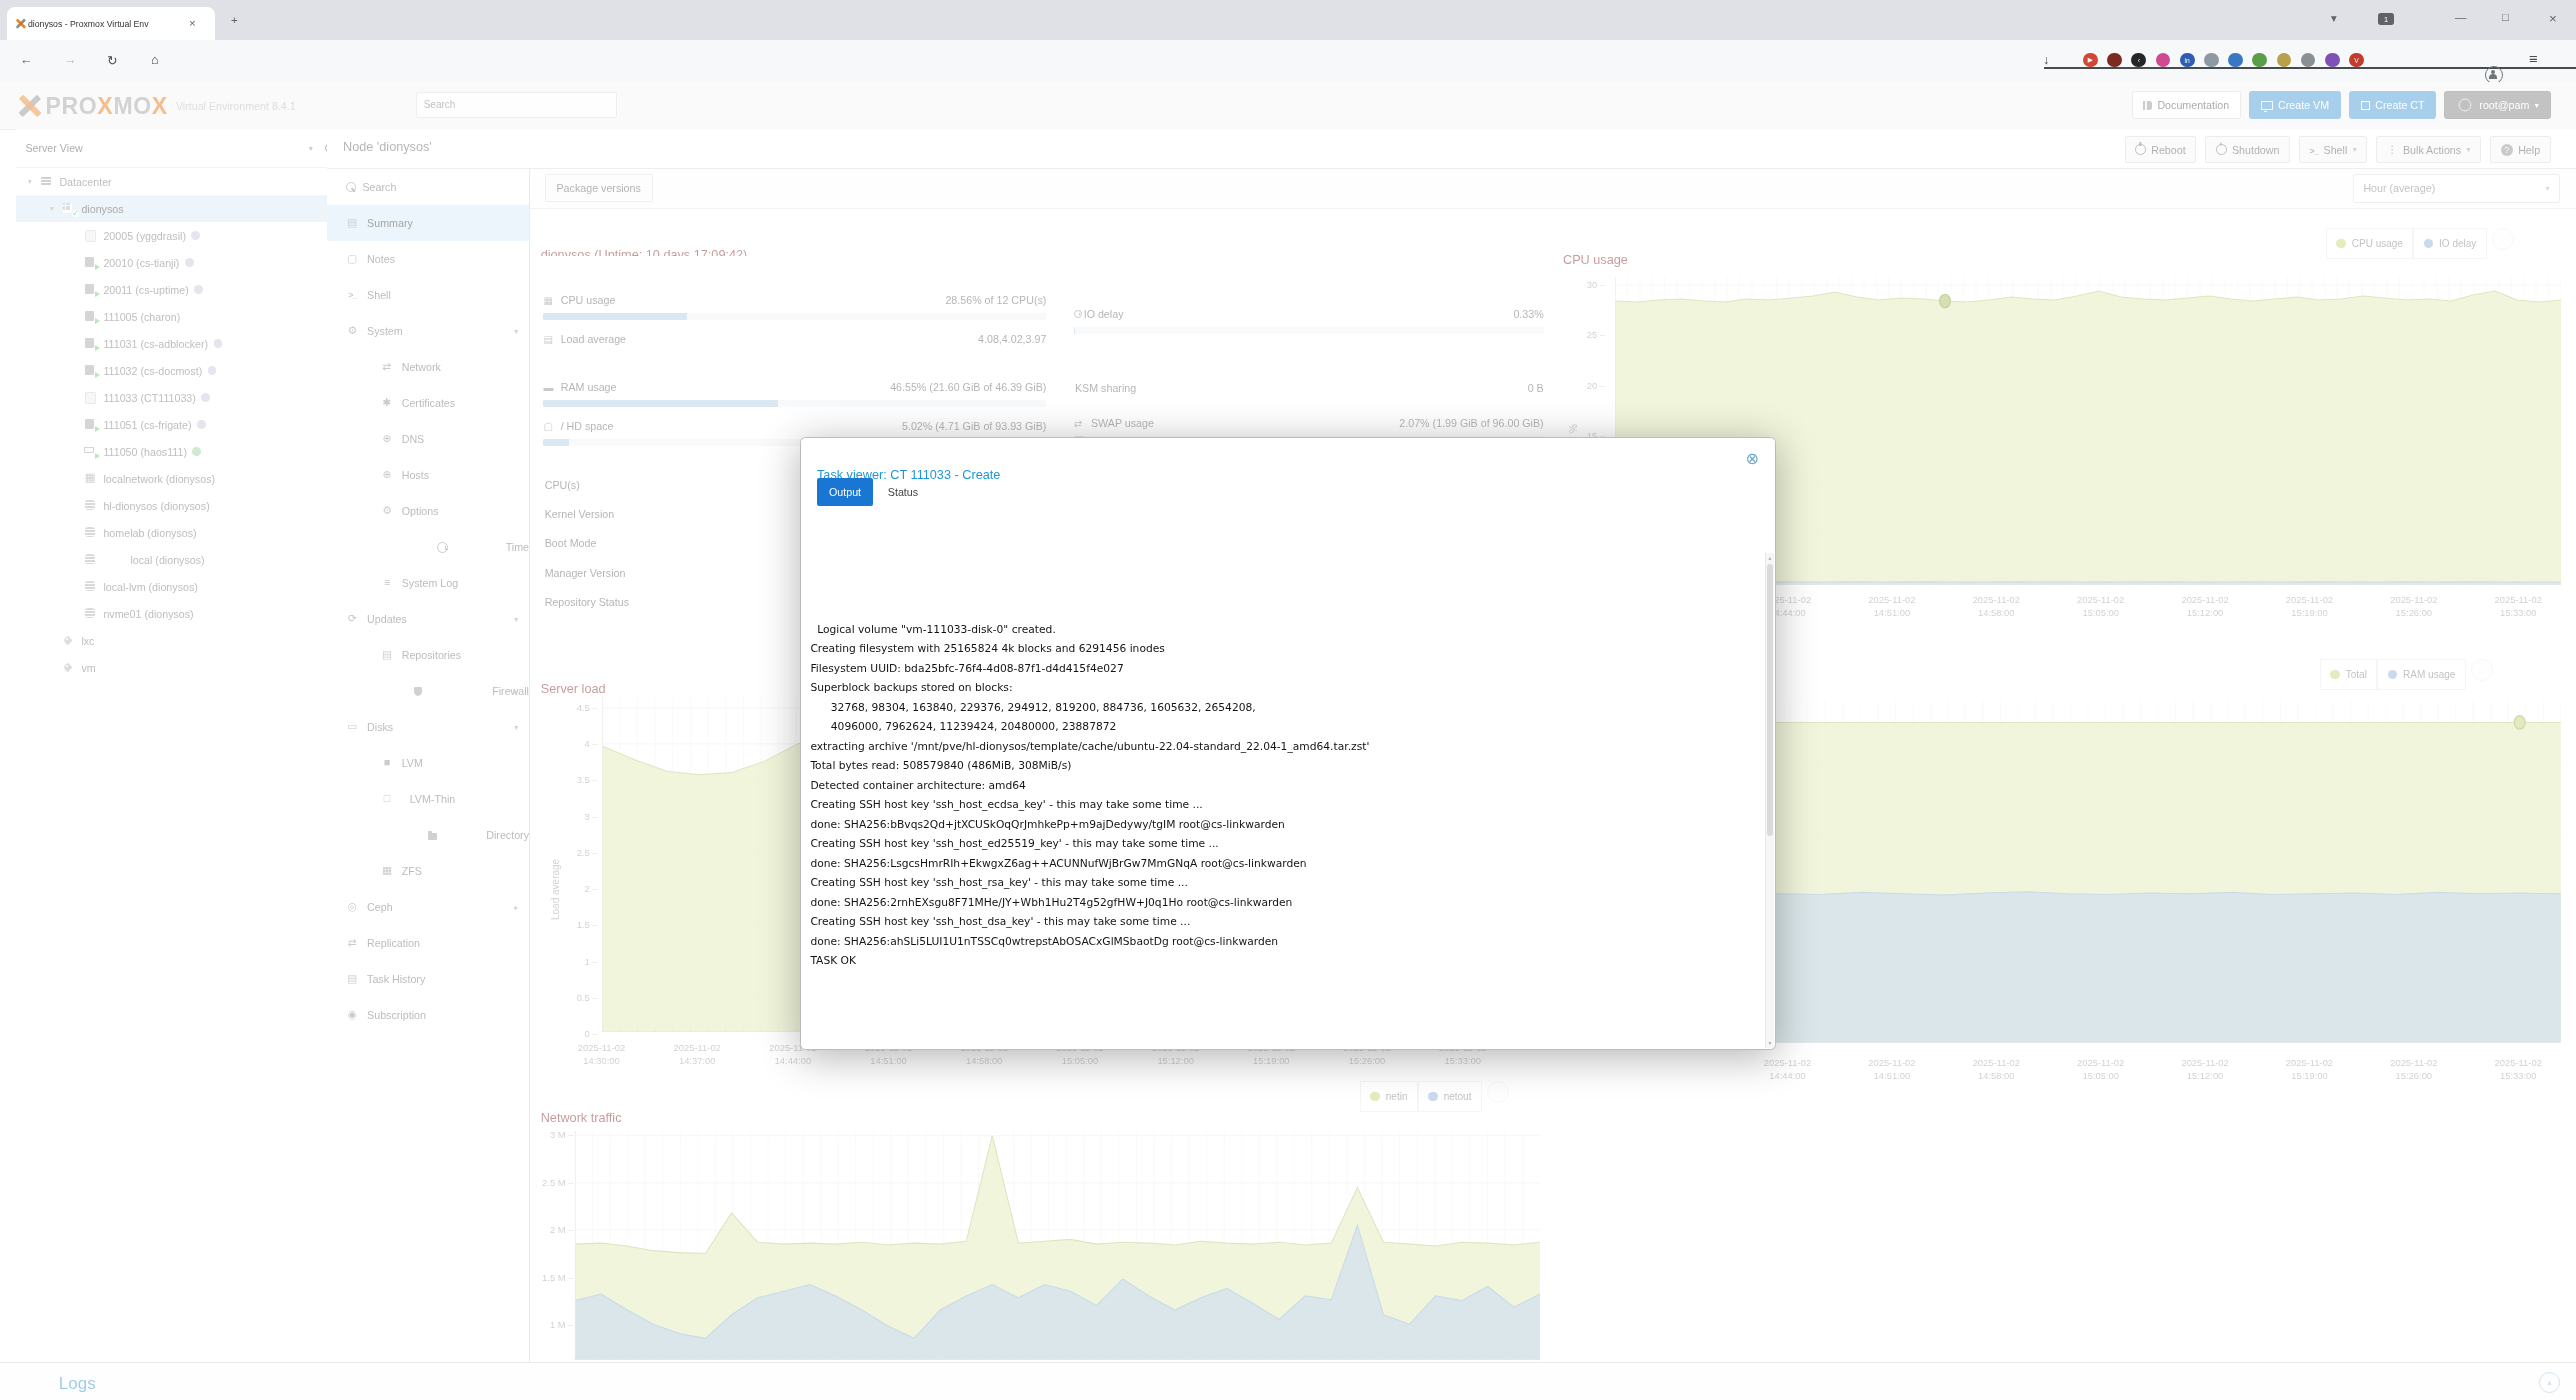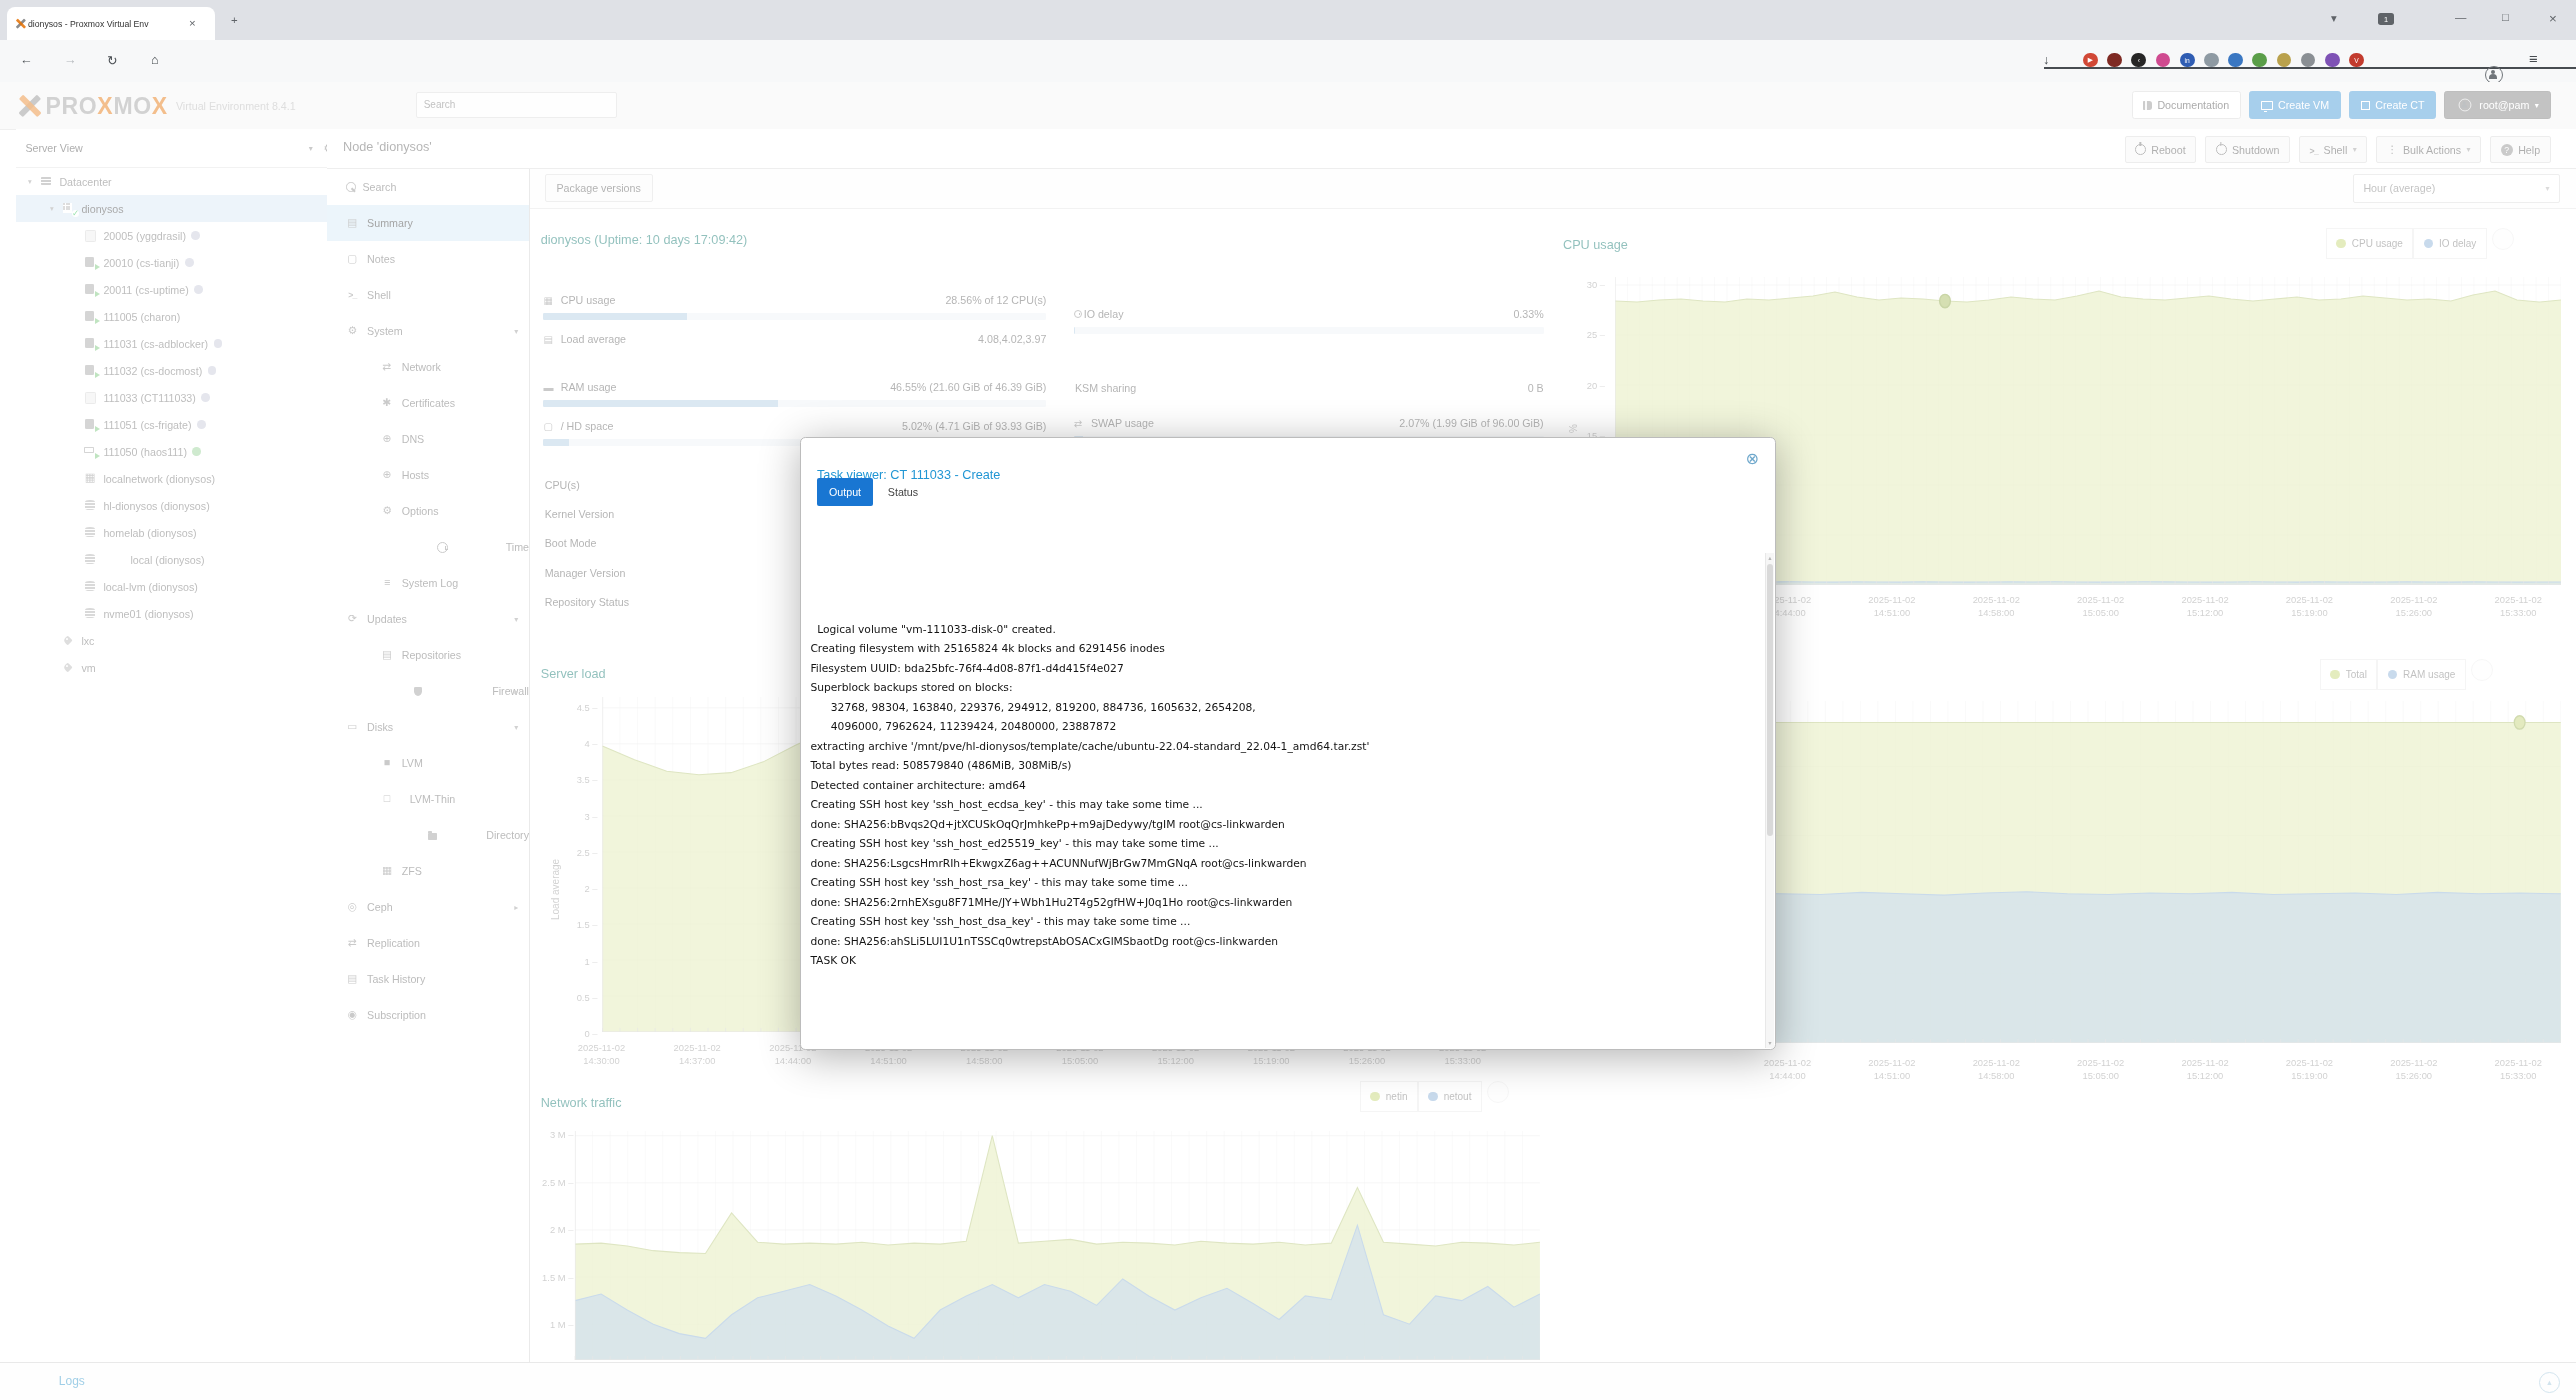--- a/index.html
+++ b/index.html
@@ -112,21 +112,21 @@
   .n-dir::before{content:"";position:absolute;top:-2px;left:0;width:4px;height:2px;background:#9a9a9a;border-radius:0.7px 0.7px 0 0;}
   .n-zfs::before{content:"▦";} .n-ceph::before{content:"◎";} .n-repl::before{content:"⇄";}
   .n-tasks::before{content:"▤";} .n-sub::before{content:"◉";}
   .ncaret{position:absolute;right:10.7px;font-size:8px;color:#9a9a9a;}
 
   #subtoolbar{left:530px;top:169px;width:2046px;height:40px;background:#fdfdfd;border-bottom:0.7px solid #e2e2e2;box-sizing:border-box;}
   .sbtn{height:28px;background:#fbfbfb;border:0.7px solid #dcdcdc;border-radius:2px;display:flex;align-items:center;padding:0 10.7px;font-size:10.7px;color:#555;box-sizing:border-box;}
   #rangesel{width:207px;height:29.5px;background:#fff;border:0.7px solid #d9d9d9;border-radius:2px;display:flex;align-items:center;justify-content:space-between;padding:0 9.4px;font-size:10.7px;color:#7a7a7a;box-sizing:border-box;}
 
   #content{left:530px;top:209px;width:2046px;height:1152px;background:#fff;}
-  .ptitle{font-size:12.7px;color:#0f766e;}
+  .ptitle{font-size:12.7px;color:#7f1d1d;margin-top:15px;}
   .panelbody{background:#fff;}
   .scol{position:absolute;}
   .sblock{margin:0;}
   .srow{display:flex;align-items:center;height:16px;font-size:10.7px;color:#5a5a5a;}
   .sic{width:16px;color:#8b8b8b;position:relative;flex:none;}
   .sic::before{font-size:10px;}
   .s-cpu::before{content:"▦";} .s-load::before{content:"▤";} .s-ram::before{content:"▬";}
   .s-hd::before{content:"▢";} .s-swap::before{content:"⇄";}
   .s-io{width:8.7px;height:8.7px;border:1.3px solid #8b8b8b;border-radius:50%;box-sizing:border-box;}
   .s-io::after{content:"";position:absolute;left:4px;top:2px;width:1px;height:2.7px;background:#8b8b8b;}
@@ -151,21 +151,21 @@
   .chopt{width:20px;height:20px;border:0.7px solid #ececec;border-radius:50%;margin-left:5.4px;background:#fdfdfd;}
   .yticks{display:flex;flex-direction:column;justify-content:space-between;align-items:flex-end;font-size:9.4px;color:#9a9a9a;}
   .ytick::after{content:" –";color:#c4c4c4;}
   .xlabels{display:flex;}
   .xl{text-align:center;font-size:9.4px;color:#9a9a9a;line-height:13.4px;flex:none;}
   .ylab{font-size:10px;color:#9a9a9a;transform:rotate(-90deg);transform-origin:left top;white-space:nowrap;}
   svg.chart{display:block;}
 
   
   #logsbar{left:0;top:1362px;width:2576px;height:39px;background:#fcfcfc;border-top:0.7px solid #cfcfcf;box-sizing:border-box;}
-  #logstitle{font-size:12px;color:#2b93c9;padding-left:44px;}
+  #logstitle{font-size:17px;color:#2b93c9;padding-left:44px;}
   .g-up{width:19px;height:19px;border:1px solid #9cc4da;border-radius:50%;color:#9cc4da;display:flex;align-items:center;justify-content:center;font-size:9.4px;}
   .g-up::before{content:"▲";font-size:7.4px;}
 
   
   #mask{left:0;top:82px;width:2576px;height:1319px;background:rgba(255,255,255,0.55);z-index:5;}
   #modal{left:800px;top:437px;width:976px;height:613px;background:#fff;border:0.7px solid #bcbcbc;border-radius:5.4px;box-shadow:0 6.7px 40px rgba(0,0,0,0.3);z-index:10;box-sizing:border-box;}
   #mtitle{font-size:12.7px;color:#2196d4;margin-top:32px;}
   #mclose{font-size:16px;color:#6fa8cc;line-height:1;}
   #mclose::before{content:"⊗";}
   .mtab{height:28px;display:flex;align-items:center;padding:0 12px;font-size:10.7px;border-radius:2px;}

